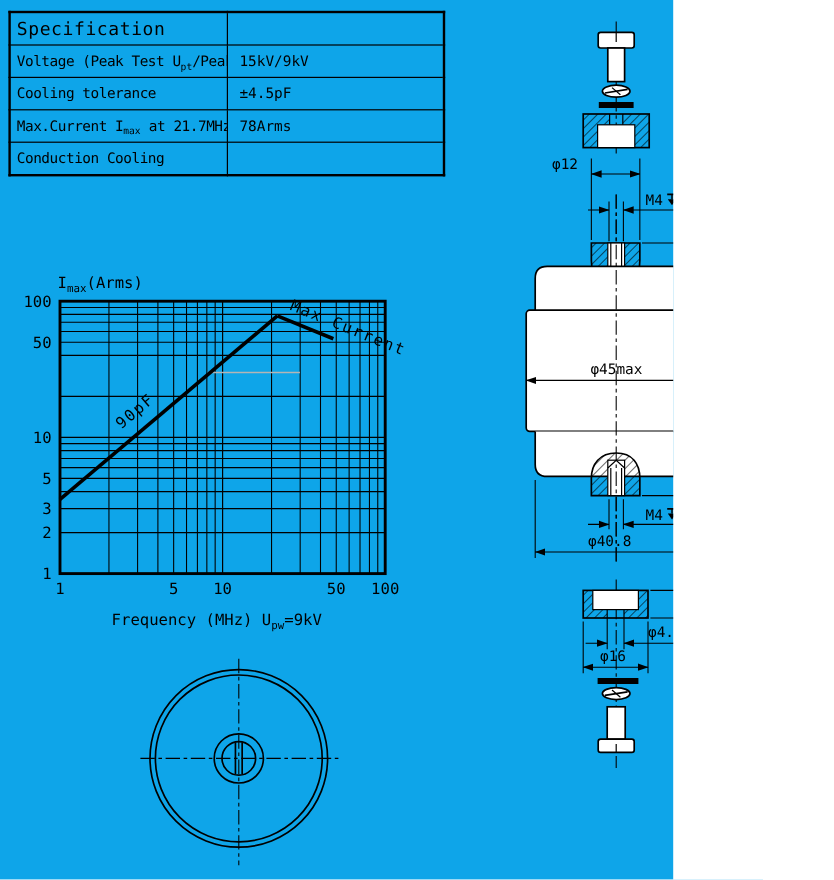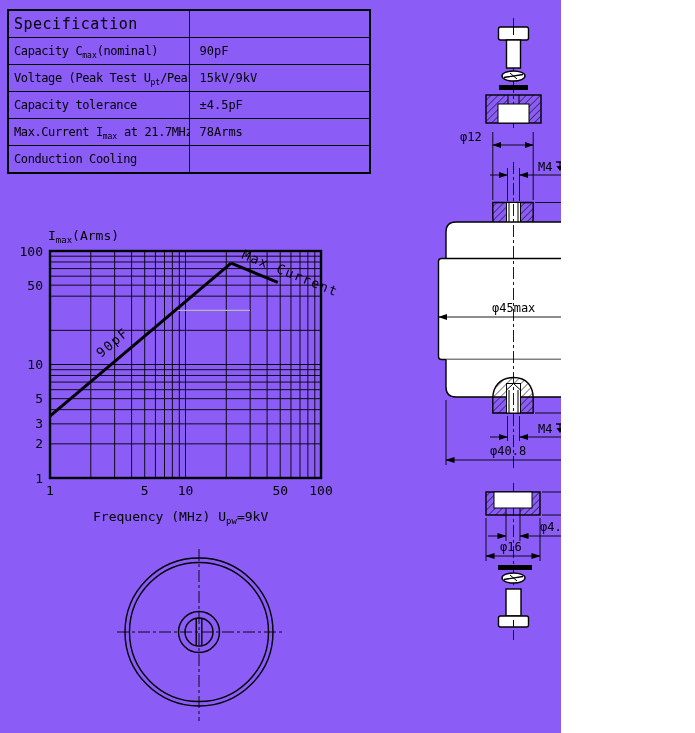--- a/index.html
+++ b/index.html
@@ -1,16 +1,16 @@
 <!DOCTYPE html>
 <html><head>
 <meta charset="utf-8">
 <style>
   html,body{margin:0;padding:0;background:#fff;}
-  .page{position:relative;width:561px;height:733px;background:#8b5cf6;overflow:hidden;
+  .page{position:relative;width:561px;height:733px;background:#0ea5e9;overflow:hidden;
         font-family:"DejaVu Sans Mono","Liberation Mono",monospace;color:#000;}
   
   .spec{position:absolute;left:7px;top:9px;border-collapse:collapse;table-layout:fixed;
         border:2px solid #000;width:364px;}
   .spec td{border:1.5px solid #000;height:26px;padding:0 0 0 5px;font-size:12px;
            letter-spacing:-0.4px;white-space:nowrap;overflow:hidden;}
   .spec td.hdr{font-size:15px;letter-spacing:0.5px;}
   .spec td.val{padding-left:10px;letter-spacing:0;}
   .subx{font-size:8px;position:relative;top:3px;letter-spacing:0;}
   svg text{font-family:"DejaVu Sans Mono","Liberation Mono",monospace;}
@@ -25,30 +25,26 @@
 <body>
 
 <div class="page">
 
   <table class="spec">
     <tbody id="spec-tbody">
       <tr>
         <td class="hdr">Specification</td>
         <td class="val"></td>
       </tr>
-    <tr>
-          <td>Capacity C<span class="subx">max</span>(nominal)</td>
-          <td class="val">90pF</td>
-        </tr>
         <tr>
           <td>Voltage (Peak Test U<span class="subx">pt</span>/Peak WorkIng U)</td>
           <td class="val">15kV/9kV</td>
         </tr>
         <tr>
-          <td>Capacity tolerance</td>
+          <td>Cooling tolerance</td>
           <td class="val">±4.5pF</td>
         </tr>
         <tr>
           <td>Max.Current I<span class="subx">max</span> at 21.7MHz with</td>
           <td class="val">78Arms</td>
         </tr>
         <tr>
           <td>Conduction Cooling</td>
           <td class="val"></td>
         </tr>

